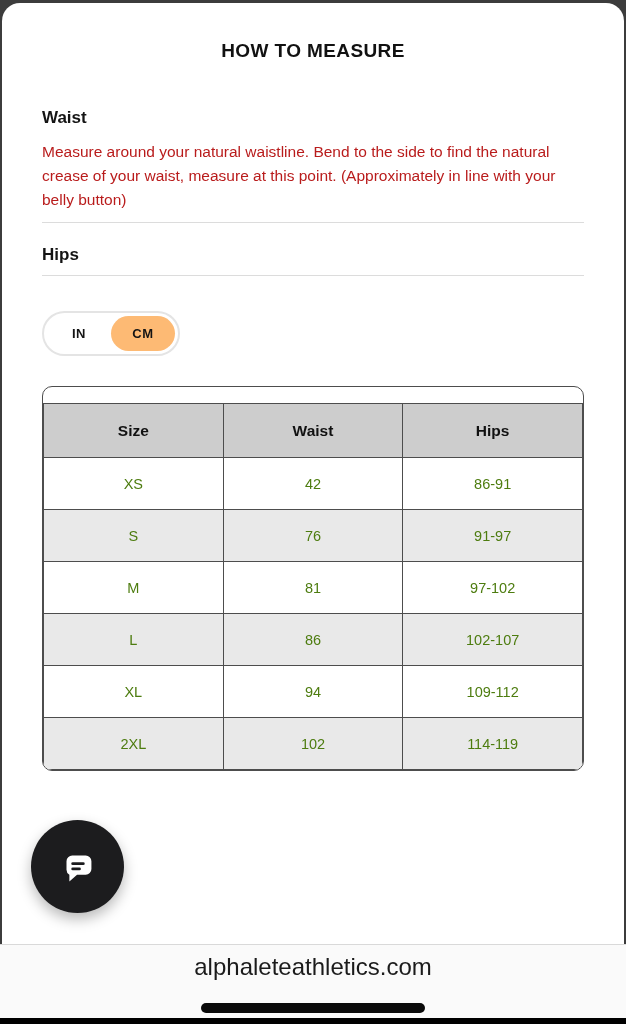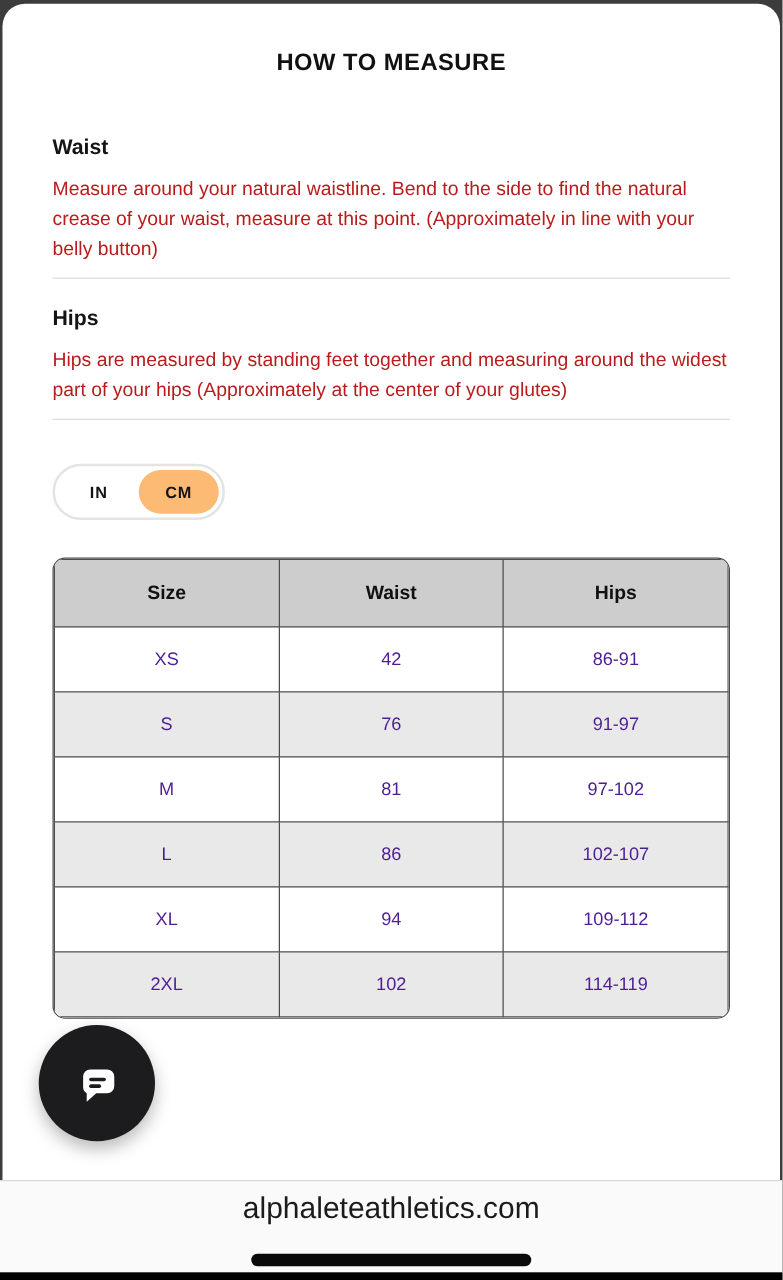--- a/index.html
+++ b/index.html
@@ -82,37 +82,38 @@
     margin-top:30px;
     border:1px solid #4d4d4d;
     border-radius:10px;
     overflow:hidden;
     width:542px;
   }
   table {
     width:100%;
     border-collapse:collapse;
     table-layout:fixed;
+    margin-top:16px;
   }
   th, td {
     border:1px solid #4d4d4d;
     text-align:center;
     vertical-align:middle;
   }
   th {
     height:54px;
     background:#cdcdcd;
     font-size:15.5px;
     font-weight:bold;
     color:#111111;
   }
   td {
     height:52px;
     font-size:14.5px;
-    color:#4c1d95;
+    color:#4d7c0f;
     background:#ffffff;
   }
   tbody tr:nth-child(even) td { background:#e9e9e9; }
   
   .chat-btn {
     position:absolute;
     left:31px; top:820px;
     width:93px; height:93px;
     border-radius:50%;
     background:#1c1c1e;
@@ -166,21 +167,20 @@
   <div class="page-title">HOW TO MEASURE</div>
 
   <div>
     <div class="section-heading">Waist</div>
     <p class="section-body">Measure around your natural waistline. Bend to the side to find the natural crease of your waist, measure at this point. (Approximately in line with your belly button)</p>
     <div class="divider"></div>
   </div>
 
   <div>
     <div class="section-heading second">Hips</div>
-    <p class="section-body">Hips are measured by standing feet together and measuring around the widest part of your hips (Approximately at the center of your glutes)</p>
     <div class="divider"></div>
   </div>
 
   <div class="unit-toggle">
     <button class="unit-seg">IN</button>
     <button class="unit-seg selected">CM</button>
   </div>
 
   <div class="table-wrap">
     <table>

